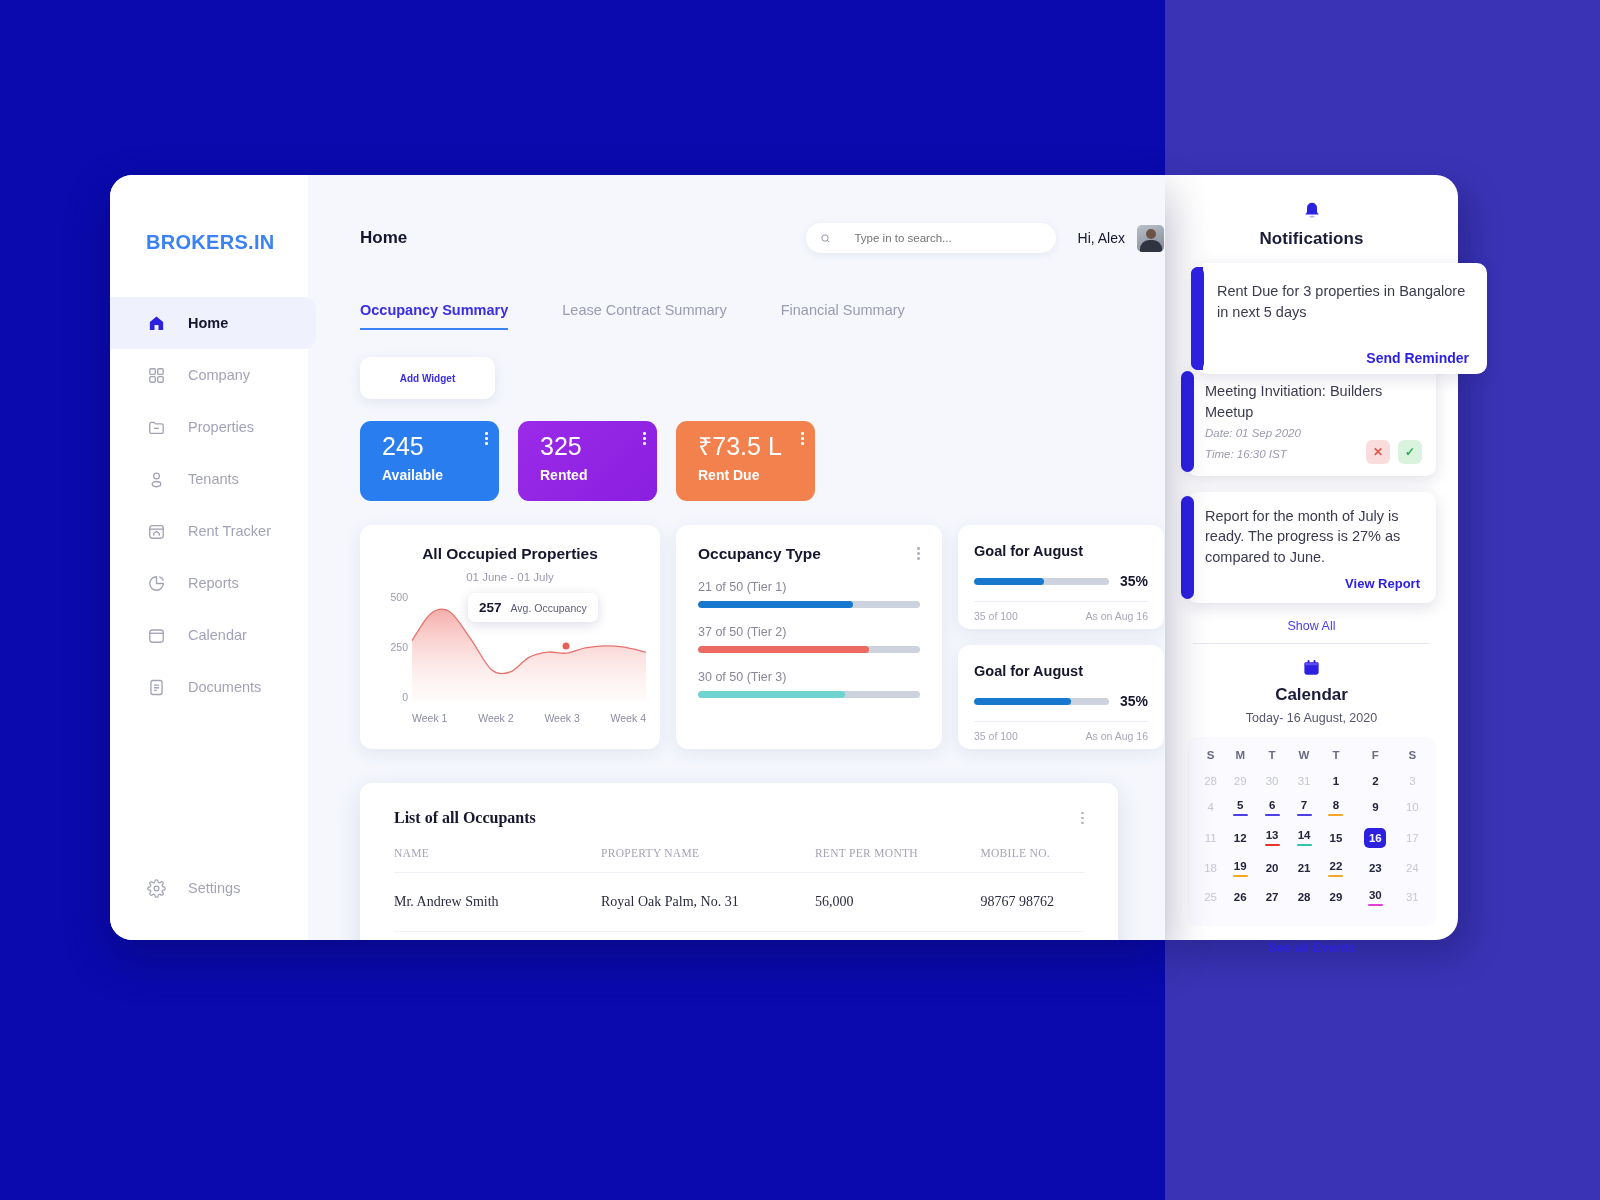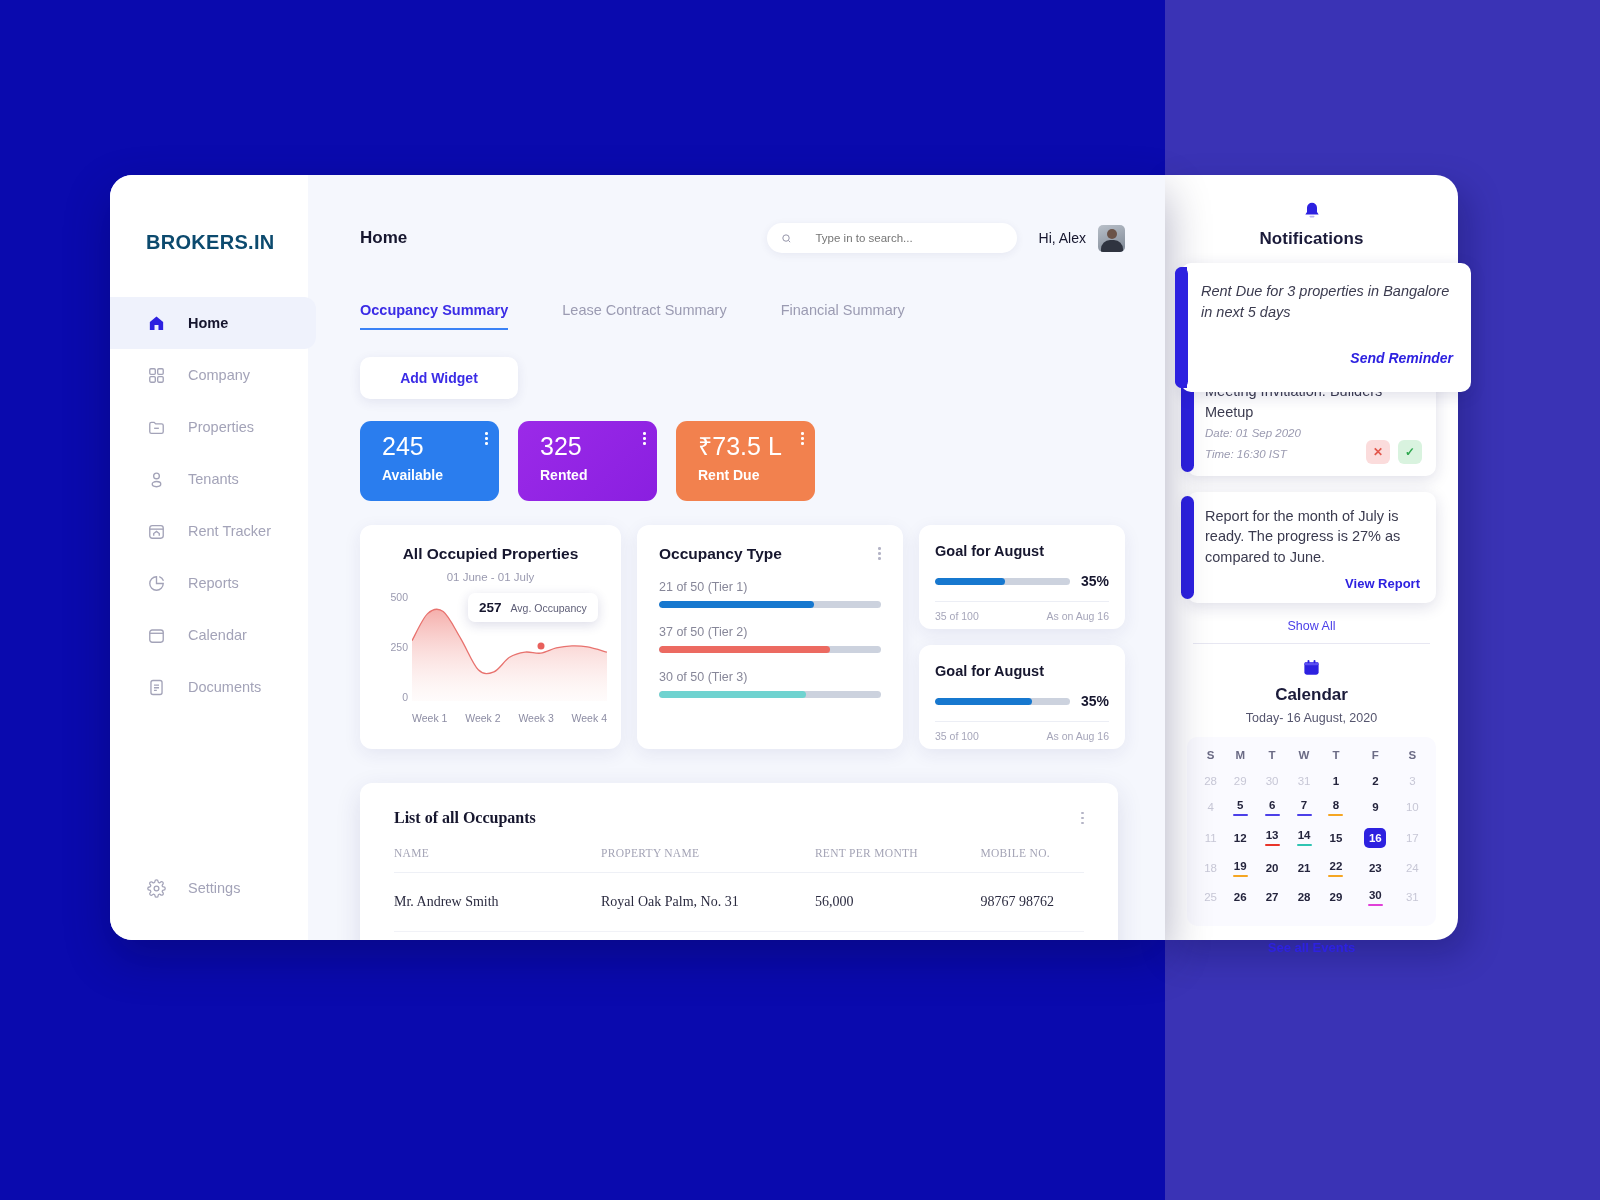--- a/index.html
+++ b/index.html
@@ -37,23 +37,22 @@
   }
   .notif-card::before{
     content:""; position:absolute; left:-6px; top:4px; bottom:4px; width:12px;
     background:#2d21e0; border-radius:8px 0 0 8px; z-index:-1;
   }
   .notif-card .accent{
     position:absolute; left:-6px; top:4px; bottom:4px; width:13px;
     background:#2d21e0; border-radius:7px;
   }
   .notif-card.first {
-    position:absolute; left:16px; top:88px; width:290px; z-index:6;
-    padding:18px 18px 26px 20px;
-    font-style:italic;
+    position:absolute; left:32px; top:88px; width:290px; z-index:6;
+    padding:18px 18px 8px 20px;
   }
   .n-text { font-size:14.5px; line-height:1.42; color:#3b3b4f; }
   .n-sub  { font-size:11.5px; color:#9a9ab0; line-height:1.55; margin-top:3px;font-style:italic;}
   .n-link { display:block; text-align:right; font-size:14px; font-weight:700; color:#2d21e0; margin-top:28px; }
   .n-link.small { font-size:13px; margin-top:8px; }
 
   .meet-actions { position:absolute; right:14px; bottom:12px; display:flex; gap:8px; }
   .pill { width:24px; height:24px; border-radius:6px; display:flex; align-items:center; justify-content:center; font-size:12px; font-weight:700; }
   .pill.rej { background:#fbdcdc; color:#e2574c; }
   .pill.acc { background:#d9f3df; color:#2fa84f; }
@@ -80,21 +79,21 @@
   
   .app {
     position:absolute; left:110px; top:175px; width:1055px; height:765px;
     background:#f5f7fd; border-radius:22px 0 0 22px;
     box-shadow: 0 18px 46px rgba(6,6,60,.32);
     display:flex; overflow:hidden;
   }
 
   
   .sidebar { width:198px; background:#ffffff; flex-shrink:0; position:relative; }
-  .brand { font-size:20px; font-weight:700; color:#0c4a6e; letter-spacing:.3px; padding:56px 0 0 36px; }
+  .brand { font-size:20px; font-weight:700; color:#3b82f6; letter-spacing:.3px; padding:56px 0 0 36px; }
   .nav { margin-top:43px; }
   .nav-item { display:flex; align-items:center; height:52px; padding-left:37px; gap:22px; cursor:pointer; }
   .nav-item .lbl { font-size:14.5px; color:#a3a3b8; }
   .nav-item.active { background:#eff2fc; border-radius:0 12px 12px 0; margin-right:-8px; }
   .nav-item.active .lbl { color:#16162e; font-weight:700; }
   .nav-ico { width:19px; height:19px; display:flex; align-items:center; justify-content:center; }
   .settings-item { position:absolute; bottom:26px; left:0; right:0; }
 
   
   .content { flex:1; padding:48px 52px 0 52px; position:relative; }
@@ -112,42 +111,42 @@
     background:linear-gradient(160deg,#b9c0c9,#7d8794); position:relative;
   }
   .avatar .head { position:absolute; left:50%; top:4px; transform:translateX(-50%); width:10px; height:10px; border-radius:50%; background:#6b5348; }
   .avatar .body { position:absolute; left:50%; bottom:0; transform:translateX(-50%); width:22px; height:12px; border-radius:9px 9px 0 0; background:#2f3440; }
 
   .tabs { display:flex; gap:54px; margin-top:49px; }
   .tab { font-size:14.5px; color:#9b9bb2; padding-bottom:10px; cursor:pointer; }
   .tab.active { color:#3b2ce6; font-weight:700; border-bottom:2px solid #3b82f6; }
 
   .add-widget {
-    margin-top:27px; width:158px; height:42px; background:#fff; border:none; border-radius:10px;
-    color:#3b2ce6; font-size:14px; font-weight:700; font-family:inherit; cursor:pointer;
+    margin-top:27px; width:135px; height:42px; background:#fff; border:none; border-radius:10px;
+    color:#3b2ce6; font-size:10px; font-weight:700; font-family:inherit; cursor:pointer;
     box-shadow:0 3px 12px rgba(40,40,110,.09);
   }
 
   
   .stats { display:flex; gap:19px; margin-top:22px; }
   .stat { width:139px; height:80px; border-radius:11px; padding:13px 14px 0 22px; position:relative; color:#fff; }
   .stat .num { font-size:25px; font-weight:400; line-height:1; }
   .stat .lab { font-size:14px; font-weight:700; margin-top:8px; }
   .stat.blue   { background:#2a7dee; }
   .stat.purple { background:linear-gradient(135deg,#9b2ae8,#8a1fe0); }
   .stat.orange { background:#f2814e; width:139px; }
   .kebab { position:absolute; top:11px; right:11px; display:flex; flex-direction:column; gap:2.5px; cursor:pointer;}
   .kebab i { width:2.6px; height:2.6px; border-radius:50%; background:currentColor; display:block;}
   .kebab.dark i { background:#b4b4c6; }
 
   
   .cards { display:flex; gap:16px; margin-top:24px; align-items:flex-start; }
   .card { background:#fff; border-radius:12px; box-shadow:0 5px 18px rgba(40,40,110,.08); }
 
-  .card-chart { width:261px; height:224px; padding:20px 14px 10px; position:relative; }
+  .card-chart { width:300px; height:224px; padding:20px 14px 10px; position:relative; }
   .chart-title { text-align:center; font-size:15.5px; font-weight:700; color:#16162e; }
   .chart-sub { text-align:center; font-size:11.5px; color:#9a9ab0; margin-top:8px; }
   .chart-wrap { position:relative; margin-top:14px; height:125px; }
   .yaxis { position:absolute; left:0; top:0; height:100px; width:34px; }
   .yaxis span { position:absolute; right:0; font-size:10.5px; color:#9a9ab0; transform:translateY(-50%); }
   .plot { position:absolute; left:38px; right:0; top:0; height:104px; }
   .tooltip {
     position:absolute; left:94px; top:-4px; background:#fff; border-radius:7px;
     box-shadow:0 3px 12px rgba(40,40,110,.16); padding:7px 11px; display:flex; align-items:center; gap:9px; z-index:3;
   }

